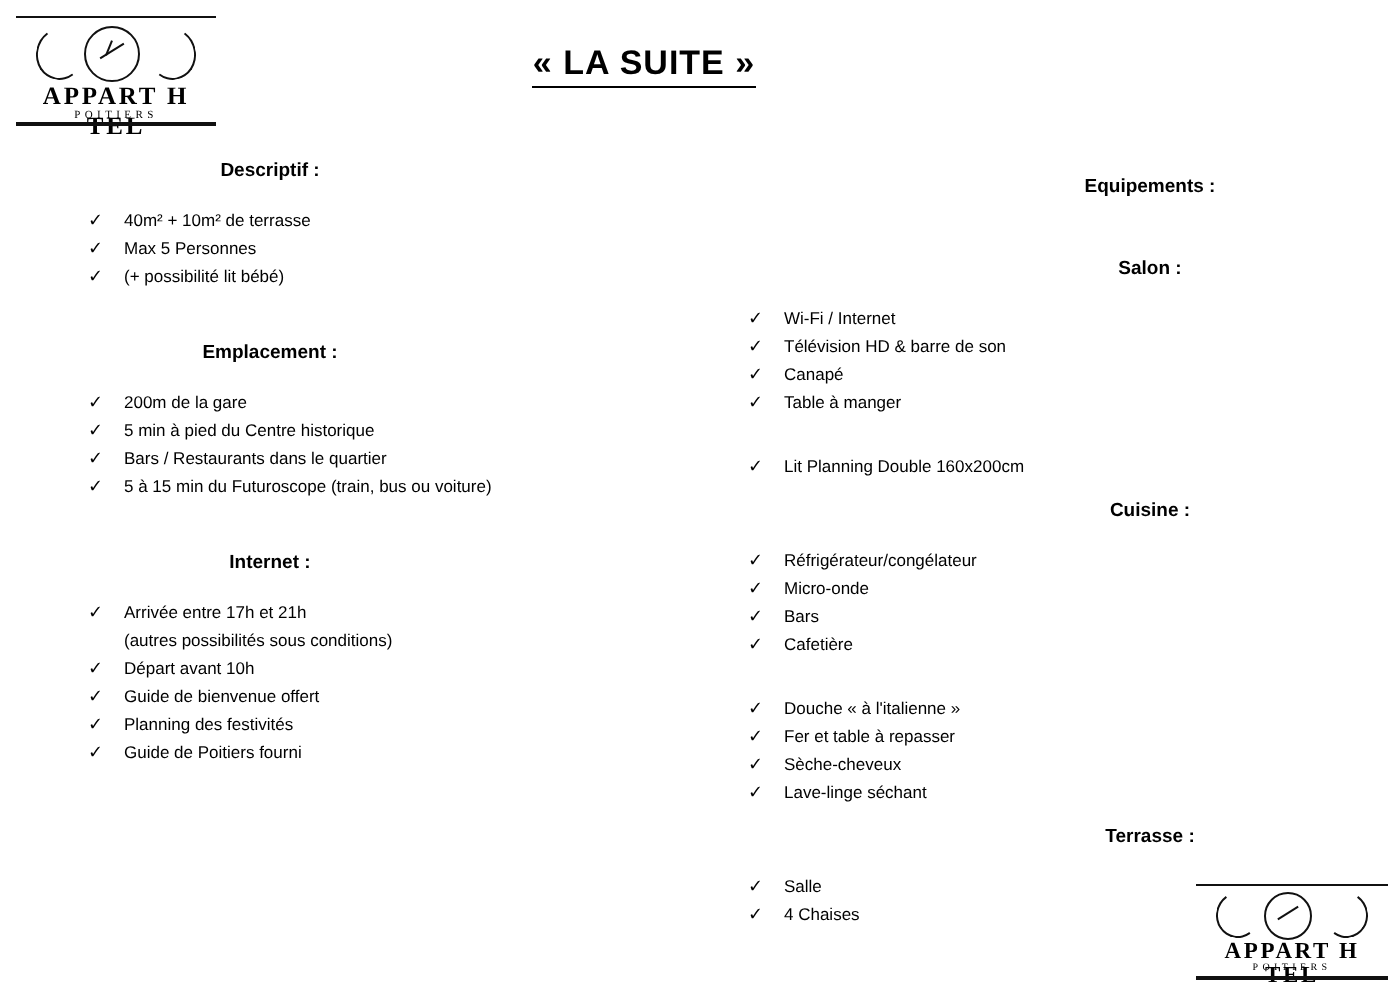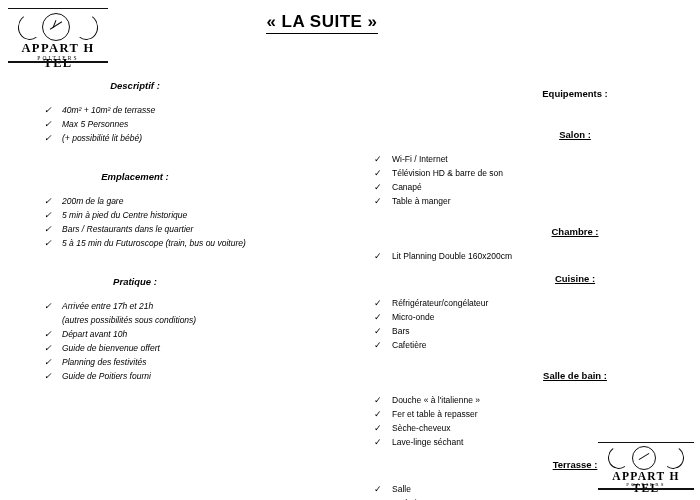--- a/index.html
+++ b/index.html
@@ -167,54 +167,53 @@
     text-align: center;
     font-size: 5px;
     letter-spacing: 2.2px;
     font-family: "Liberation Serif", serif;
   }
 
   
   .doc-title {
     position: absolute;
     left: 0;
-    top: 12px;
+    top: 22px;
     width: 644px;
     text-align: center;
     font-size: 17px;
     font-weight: 700;
     letter-spacing: 0.5px;
   }
   .doc-title span {
     border-bottom: 1.5px solid #000;
     padding-bottom: 2px;
   }
 
   
   .col-left {
     position: absolute;
     left: 40px;
     top: 80px;
     width: 300px;
-    font-style: italic;
   }
   .col-right {
     position: absolute;
     left: 370px;
     top: 88px;
     width: 300px;
   }
 
   .sec-head {
     font-size: 9.5px;
     font-weight: 700;
     text-align: center;
     margin: 0 0 12px 0;
   }
-  .sec-head.u { text-decoration: underline; }
+  .sec-head.u { }
   .sec-head.left-ind { padding-right: 110px; }
   .sec-head.right-ind { padding-left: 110px; }
 
   ul.checks {
     list-style: none;
     margin: 0;
     padding: 0;
   }
   ul.checks li {
     position: relative;
@@ -268,21 +267,21 @@
   <div class="sec-head left-ind">Emplacement :</div>
   <ul class="checks">
     <li><span class="tick">✓</span><span>200m de la gare</span></li>
     <li><span class="tick">✓</span><span>5 min à pied du Centre historique</span></li>
     <li><span class="tick">✓</span><span>Bars / Restaurants dans le quartier</span></li>
     <li><span class="tick">✓</span><span>5 à 15 min du Futuroscope (train, bus ou voiture)</span></li>
   </ul>
 
   <div class="gap-lg"></div>
 
-  <div class="sec-head left-ind">Pratique :</div>
+  <div class="sec-head left-ind">Internet :</div>
   <ul class="checks">
     <li><span class="tick">✓</span><span>Arrivée entre 17h et 21h</span></li>
     <li class="nobullet"><span>(autres possibilités sous conditions)</span></li>
     <li><span class="tick">✓</span><span>Départ avant 10h</span></li>
     <li><span class="tick">✓</span><span>Guide de bienvenue offert</span></li>
     <li><span class="tick">✓</span><span>Planning des festivités</span></li>
     <li><span class="tick">✓</span><span>Guide de Poitiers fourni</span></li>
   </ul>
 </div>
 
@@ -295,38 +294,36 @@
   <div class="sec-head u right-ind">Salon :</div>
   <ul class="checks">
     <li><span class="tick">✓</span><span>Wi-Fi / Internet</span></li>
     <li><span class="tick">✓</span><span>Télévision HD &amp; barre de son</span></li>
     <li><span class="tick">✓</span><span>Canapé</span></li>
     <li><span class="tick">✓</span><span>Table à manger</span></li>
   </ul>
 
   <div class="gap-md"></div>
 
-  <div class="sec-head u right-ind">Chambre :</div>
   <ul class="checks">
     <li><span class="tick">✓</span><span>Lit Planning Double 160x200cm</span></li>
   </ul>
 
   <div class="gap-sm"></div>
 
   <div class="sec-head u right-ind">Cuisine :</div>
   <ul class="checks">
     <li><span class="tick">✓</span><span>Réfrigérateur/congélateur</span></li>
     <li><span class="tick">✓</span><span>Micro-onde</span></li>
     <li><span class="tick">✓</span><span>Bars</span></li>
     <li><span class="tick">✓</span><span>Cafetière</span></li>
   </ul>
 
   <div class="gap-md"></div>
 
-  <div class="sec-head u right-ind">Salle de bain :</div>
   <ul class="checks">
     <li><span class="tick">✓</span><span>Douche « à l'italienne »</span></li>
     <li><span class="tick">✓</span><span>Fer et table à repasser</span></li>
     <li><span class="tick">✓</span><span>Sèche-cheveux</span></li>
     <li><span class="tick">✓</span><span>Lave-linge séchant</span></li>
   </ul>
 
   <div class="gap-sm"></div>
 
   <div class="sec-head u right-ind">Terrasse :</div>

